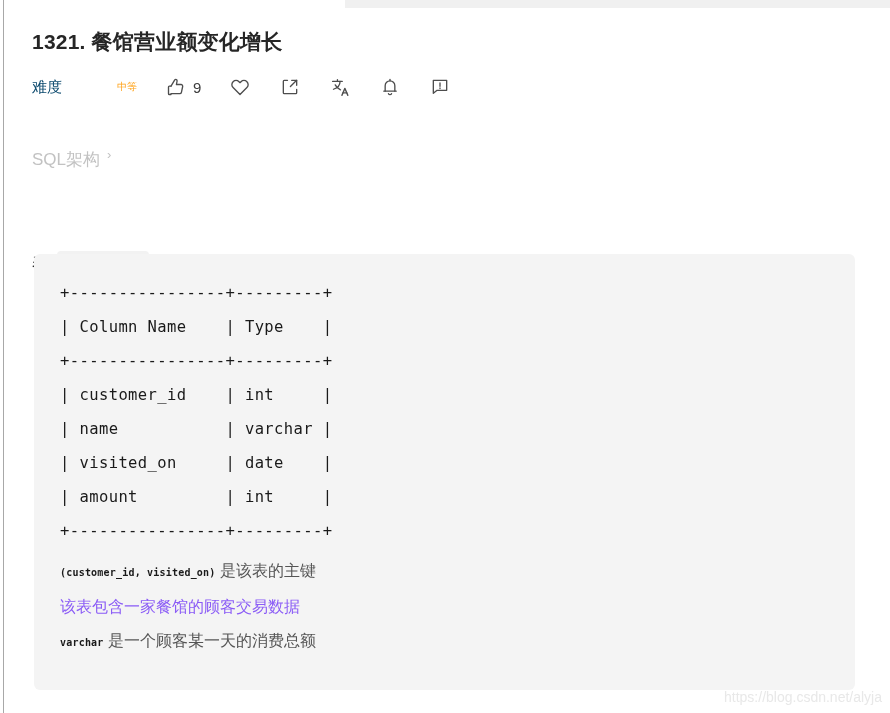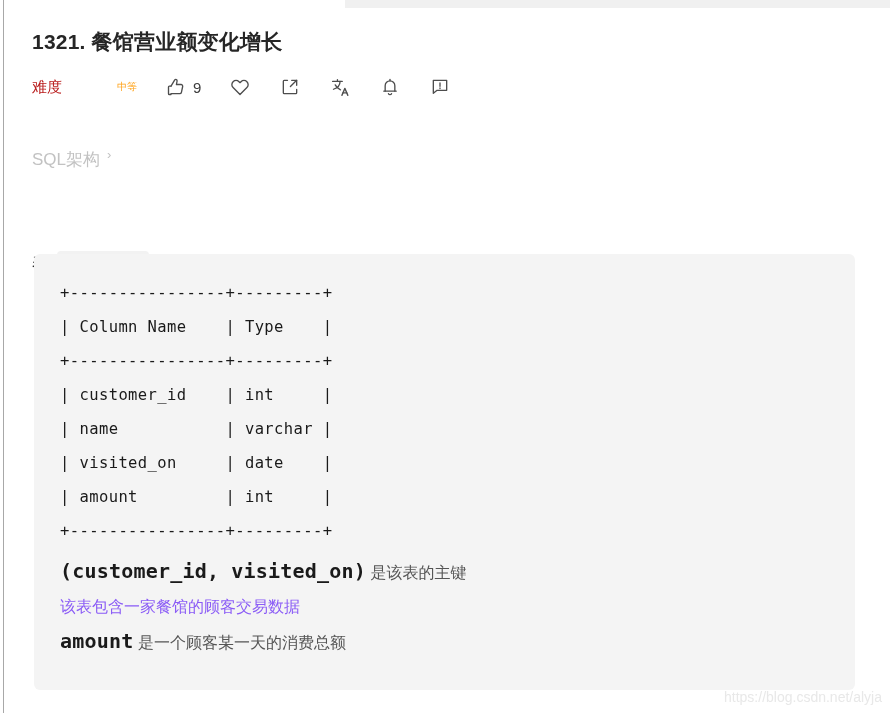--- a/index.html
+++ b/index.html
@@ -62,21 +62,21 @@
   .meta-row {
     position: absolute;
     left: 32px;
     top: 74px;
     display: flex;
     align-items: center;
     height: 26px;
   }
   .meta-label {
     font-size: 15px;
-    color: #b91c1c;
+    color: #0c4a6e;
     margin-right: 10px;
     white-space: nowrap;
   }
   .difficulty {
     font-size: 10px;
     font-weight: 500;
     white-space: nowrap;
     margin-right: 28px;
     margin-left: 45px;
   }
@@ -167,21 +167,21 @@
     margin-top: 6px;
   }
   .note-line {
     font-size: 16px;
     line-height: 34px;
     color: #555555;
     white-space: nowrap;
   }
   .note-line .mono {
     font-family: "DejaVu Sans Mono", "Liberation Mono", monospace;
-    font-size: 20px;
+    font-size: 10px;
     color: #1a1a1a;
     font-weight: bold;
     letter-spacing: 0.2px;
   }
   .note-line.plain { color: #8b5cf6; }
 
   
   .watermark {
     position: absolute;
     right: 8px;
@@ -289,20 +289,20 @@
 | amount         | int     |
 +----------------+---------+</pre>
     <div class="notes">
       <div class="note-line">
         <span class="mono">(customer_id, visited_on)</span><span> 是该表的主键</span>
       </div>
       <div class="note-line plain">
         <span>该表包含一家餐馆的顾客交易数据</span>
       </div>
       <div class="note-line">
-        <span class="mono">amount</span><span> 是一个顾客某一天的消费总额</span>
+        <span class="mono">varchar</span><span> 是一个顾客某一天的消费总额</span>
       </div>
     </div>
   </div>
 
   <div class="watermark">https://blog.csdn.net/alyja</div>
 
 </div>
 
 </body></html>

